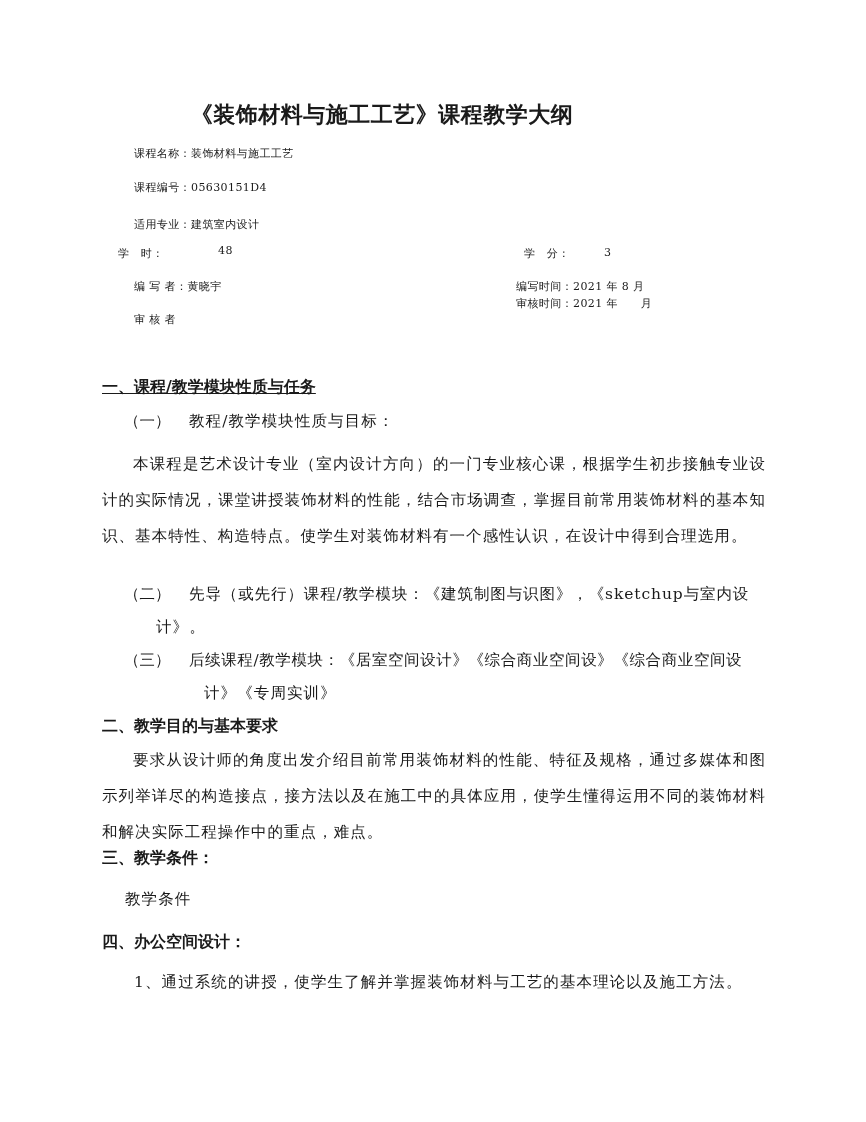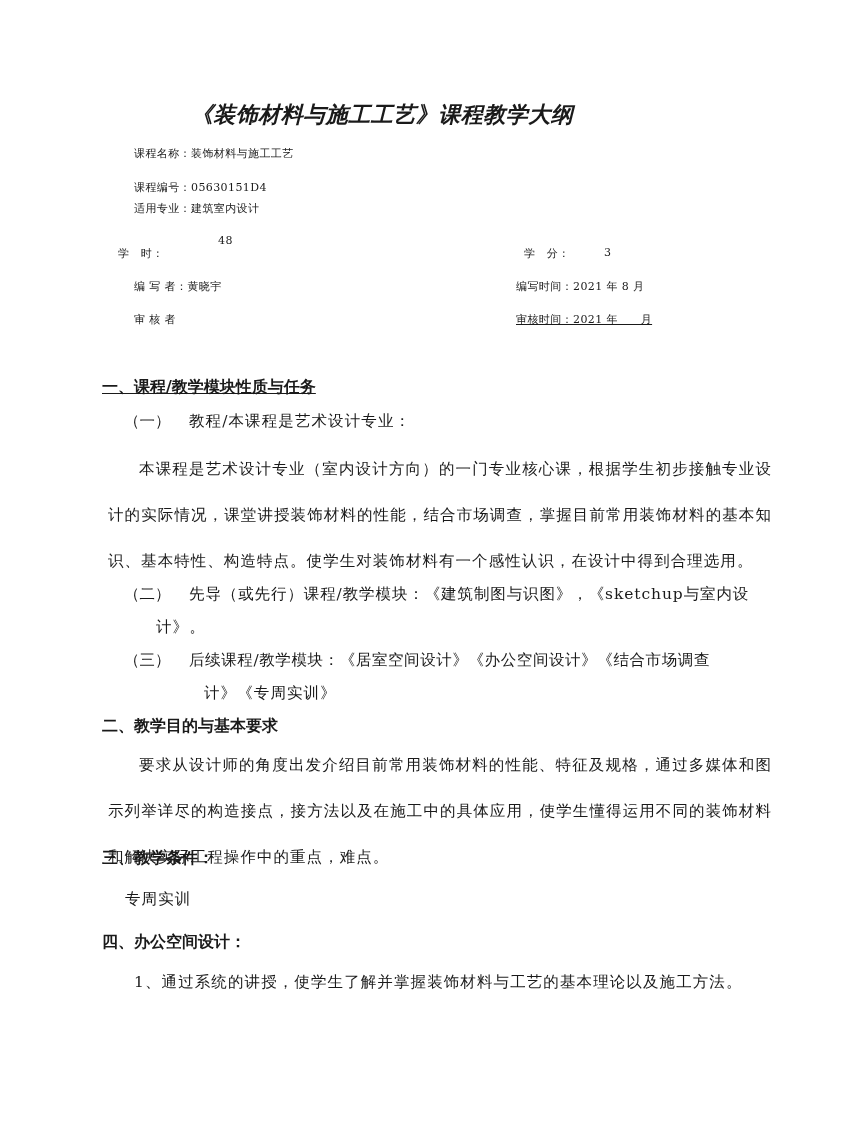--- a/index.html
+++ b/index.html
@@ -1,78 +1,78 @@
 <!DOCTYPE html>
 <html><head>
 <meta charset="utf-8">
 <style>
   html, body { margin: 0; padding: 0; background: #ffffff; }
   body { width: 866px; height: 1122px; position: relative; overflow: hidden;
          font-family: "DejaVu Serif", "Liberation Serif", serif; color: #1a1a1a; }
   .abs { position: absolute; white-space: nowrap; }
   .title { left: 0; width: 764px; top: 100px; text-align: center;
            font-family: "DejaVu Sans", "Liberation Sans", sans-serif;
-           font-weight: bold; font-size: 22px; letter-spacing: 0.5px; font-style: italic; }
+           font-weight: bold; font-size: 22px; letter-spacing: 0.5px; }
   .meta { font-size: 11px; letter-spacing: 0.4px; }
   .h1 { left: 102px; font-family: "DejaVu Sans", "Liberation Sans", sans-serif;
         font-weight: bold; font-size: 16px; }
   .sub-num { font-size: 15.5px; }
   .body { font-size: 15.5px; letter-spacing: 1.1px; }
-  .para { position: absolute; left: 108px; width: 664px; font-size: 15.5px;
-          line-height: 46px; letter-spacing: 1.05px; text-align: justify; text-indent: 31px; }
+  .para { position: absolute; left: 102px; width: 664px; font-size: 15.5px;
+          line-height: 36px; letter-spacing: 1.05px; text-align: justify; text-indent: 31px; }
 </style>
 </head>
 <body>
 
 <div>
 
   <div class="abs title">《装饰材料与施工工艺》课程教学大纲</div>
 
   <div class="abs meta" style="left:134px; top:146px;">
     <span>课程名称：</span><span>装饰材料与施工工艺</span>
   </div>
   <div class="abs meta" style="left:134px; top:180px;">
     <span>课程编号：</span><span>05630151D4</span>
   </div>
-  <div class="abs meta" style="left:134px; top:201px;">
+  <div class="abs meta" style="left:134px; top:217px;">
     <span>适用专业：</span><span>建筑室内设计</span>
   </div>
   <div class="abs meta" style="left:118px; top:246px;">学　时：</div>
-  <div class="abs meta" style="left:218px; top:234px;">48</div>
+  <div class="abs meta" style="left:218px; top:244px;">48</div>
   <div class="abs meta" style="left:524px; top:246px;">学　分：</div>
   <div class="abs meta" style="left:604px; top:246px;">3</div>
 
   <div class="abs meta" style="left:134px; top:279px;">
     <span>编 写 者：</span><span>黄晓宇</span>
   </div>
   <div class="abs meta" style="left:516px; top:279px;">
     <span>编写时间：</span><span>2021 年 8 月</span>
   </div>
   <div class="abs meta" style="left:134px; top:312px;text-align:right;">审 核 者</div>
-  <div class="abs meta" style="left:516px; top:312px;text-decoration:underline;">
+  <div class="abs meta" style="left:516px; top:296px;">
     <span>审核时间：</span><span>2021 年　　月</span>
   </div>
 
   <div class="abs h1" style="top:377px;text-decoration:underline;">一、课程/教学模块性质与任务</div>
 
   <div class="abs sub-num" style="left:124px; top:411px;">（一）</div>
-  <div class="abs body" style="left:189px; top:411px;">教程/本课程是艺术设计专业：</div>
+  <div class="abs body" style="left:189px; top:411px;">教程/教学模块性质与目标：</div>
 
   <div class="para" style="top:446px;">本课程是艺术设计专业（室内设计方向）的一门专业核心课，根据学生初步接触专业设计的实际情况，课堂讲授装饰材料的性能，结合市场调查，掌握目前常用装饰材料的基本知识、基本特性、构造特点。使学生对装饰材料有一个感性认识，在设计中得到合理选用。</div>
 
   <div class="abs sub-num" style="left:124px; top:584px;">（二）</div>
   <div class="abs body" style="left:189px; top:584px; letter-spacing:0.9px;">先导（或先行）课程/教学模块：《建筑制图与识图》，《sketchup与室内设</div>
   <div class="abs body" style="left:156px; top:617px;">计》。</div>
 
   <div class="abs sub-num" style="left:124px; top:650px;">（三）</div>
-  <div class="abs body" style="left:189px; top:650px; letter-spacing:0.6px;">后续课程/教学模块：《居室空间设计》《办公空间设计》《结合市场调查</div>
+  <div class="abs body" style="left:189px; top:650px; letter-spacing:0.6px;">后续课程/教学模块：《居室空间设计》《综合商业空间设》《综合商业空间设</div>
   <div class="abs body" style="left:156px; top:683px;margin-left:48px;">计》《专周实训》</div>
 
   <div class="abs h1" style="top:716px;text-align:center;">二、教学目的与基本要求</div>
   <div class="para" style="top:742px;">要求从设计师的角度出发介绍目前常用装饰材料的性能、特征及规格，通过多媒体和图示列举详尽的构造接点，接方法以及在施工中的具体应用，使学生懂得运用不同的装饰材料和解决实际工程操作中的重点，难点。</div>
 
   <div class="abs h1" style="top:848px;">三、教学条件：</div>
-  <div class="abs body" style="left:125px; top:889px;">专周实训</div>
+  <div class="abs body" style="left:125px; top:889px;">教学条件</div>
 
   <div class="abs h1" style="top:932px;">四、办公空间设计：</div>
   <div class="abs body" style="left:134px; top:972px;text-align:right;">1、通过系统的讲授，使学生了解并掌握装饰材料与工艺的基本理论以及施工方法。</div>
 
 </div>
 
 </body></html>

